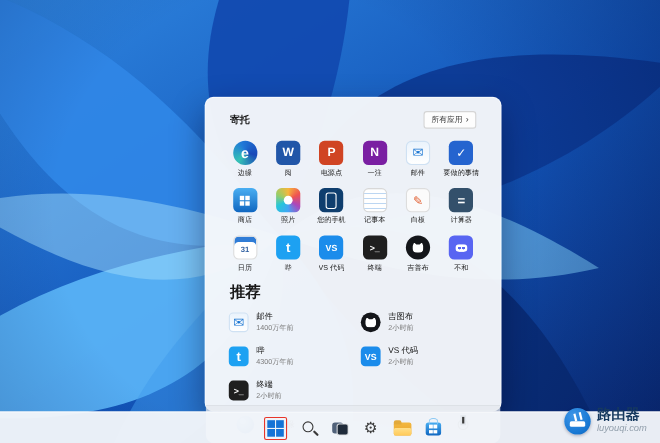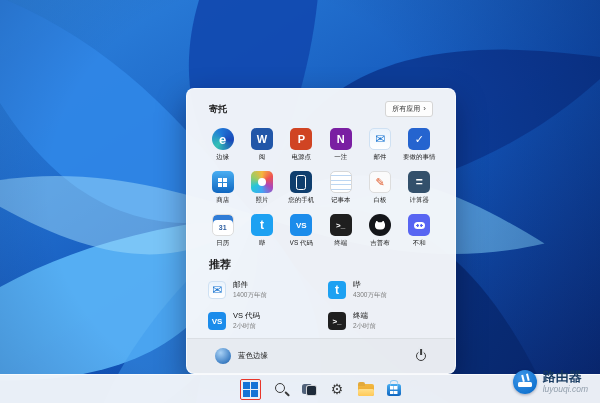--- a/index.html
+++ b/index.html
@@ -72,21 +72,21 @@
   .ic-gh::before{content:"";width:10px;height:9px;background:#fff;border-radius:0 0 45% 45%;
     clip-path:polygon(0 38%,15% 0,35% 20%,65% 20%,85% 0,100% 38%,100% 100%,0 100%);}
   .ic-dc{background:#5865f2;}
   .ic-dc::before{content:"";width:11px;height:7px;border-radius:4px;background-color:#fff;
     background-image:radial-gradient(circle at 33% 50%,#5865f2 1.2px,transparent 1.4px),
                      radial-gradient(circle at 67% 50%,#5865f2 1.2px,transparent 1.4px);}
   .ic-disc{border-radius:50%;background:radial-gradient(circle at 35% 35%,#7fe3d0,#19a7e0 60%,#0b62c4);}
   .ic-disc::before{content:"";width:5px;height:5px;background:#fff;border-radius:50%;}
 
   
-  .rec-header{font-size:11px;font-weight:bold;color:#191919;margin:7px 6px 5px;}
+  .rec-header{font-size:14px;font-weight:bold;color:#191919;margin:7px 6px 5px;}
   .rec-grid{display:grid;grid-template-columns:1fr 1fr;row-gap:5px;column-gap:4px;}
   .rec-item{display:flex;align-items:center;gap:7px;padding:3px 5px;border-radius:4px;cursor:pointer;}
   .rec-text{display:flex;flex-direction:column;min-width:0;}
   .rec-title{font-size:7.5px;color:#111;white-space:nowrap;overflow:hidden;text-overflow:ellipsis;}
   .rec-time{font-size:6.5px;color:#7b7b7b;margin-top:1px;}
 
   
   .menu-footer{
     margin:auto -16px 0;height:34px;flex:0 0 auto;
     background:rgba(228,232,238,.75);
@@ -139,21 +139,21 @@
     background:linear-gradient(#49aef2,#0f66c0);border-radius:2.5px;}
   .tb-store::before{content:"";position:absolute;left:50%;top:50%;transform:translate(-50%,-50%);
     width:8px;height:8px;
     background-image:linear-gradient(#fff,#fff),linear-gradient(#fff,#fff),linear-gradient(#fff,#fff),linear-gradient(#fff,#fff);
     background-size:3.5px 3.5px;background-repeat:no-repeat;
     background-position:0 0,4.5px 0,0 4.5px,4.5px 4.5px;}
   .tb-store::after{content:"";position:absolute;top:-4px;left:50%;transform:translateX(-50%);
     width:7px;height:5px;border:1.4px solid #8ecaf4;border-bottom:none;border-radius:4px 4px 0 0;}
 
   
-  .watermark{position:absolute;right:12px;bottom:8px;display:flex;gap:6px;}
+  .watermark{position:absolute;right:12px;bottom:8px;display:flex;align-items:center;gap:6px;}
   .wm-logo{position:relative;width:24px;height:24px;border-radius:50%;
     background:radial-gradient(circle at 35% 30%,#3d96e8,#1576d2 70%,#0f5cab);flex:0 0 auto;
     box-shadow:0 1px 3px rgba(0,0,40,.3);}
   .wm-logo::before{content:"";position:absolute;left:5px;bottom:7px;width:14px;height:5px;
     background:#fff;border-radius:1.5px;}
   .wm-logo::after{content:"";position:absolute;left:9px;top:5px;width:1.6px;height:7px;background:#fff;
     transform:rotate(-14deg);box-shadow:5px 0 0 #fff;}
   .wm-text{display:flex;flex-direction:column;line-height:1.15;}
   .wm-title{font-size:13px;font-weight:bold;color:#16395f;}
   .wm-url{font-size:8.5px;color:#93a0ad;font-style:italic;}
@@ -275,20 +275,27 @@
 
   <div class="rec-grid">
     <div class="rec-item">
       <span class="ic ric ic-mail"></span>
       <span class="rec-text">
         <span class="rec-title">邮件</span>
         <span class="rec-time">1400万年前</span>
       </span>
     </div>
     <div class="rec-item">
+      <span class="ic ric ic-gh"></span>
+      <span class="rec-text">
+        <span class="rec-title">吉图布</span>
+        <span class="rec-time">2小时前</span>
+      </span>
+    </div>
+    <div class="rec-item">
       <span class="ic ric ic-tw"></span>
       <span class="rec-text">
         <span class="rec-title">哔</span>
         <span class="rec-time">4300万年前</span>
       </span>
     </div>
     <div class="rec-item">
       <span class="ic ric ic-vsc"></span>
       <span class="rec-text">
         <span class="rec-title">VS 代码</span>

